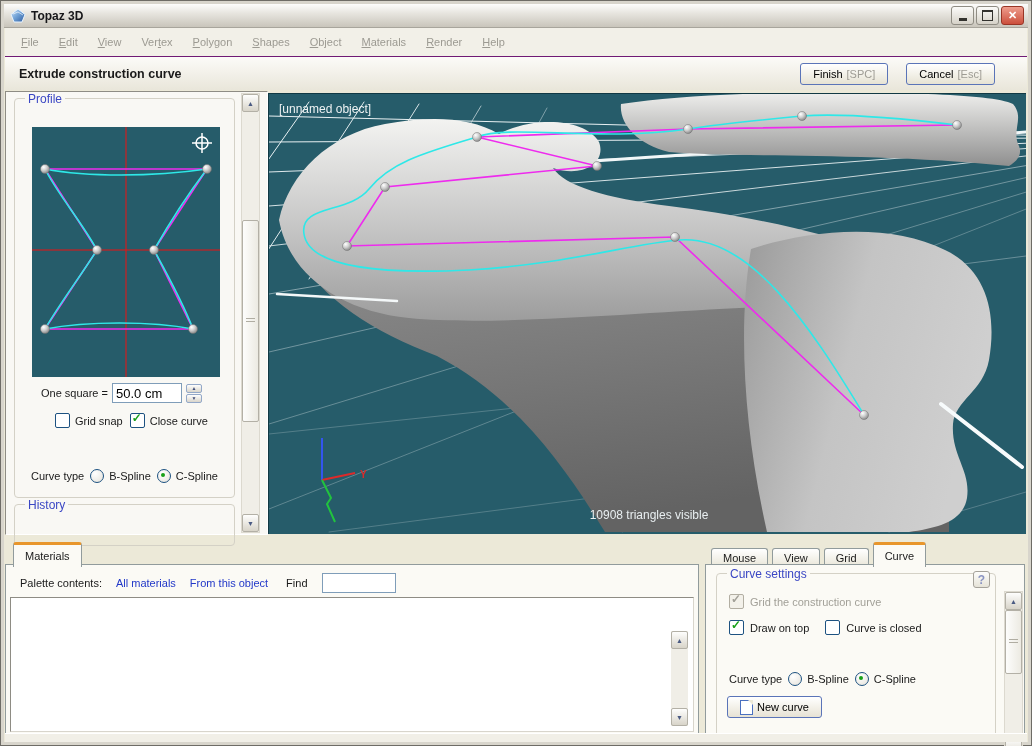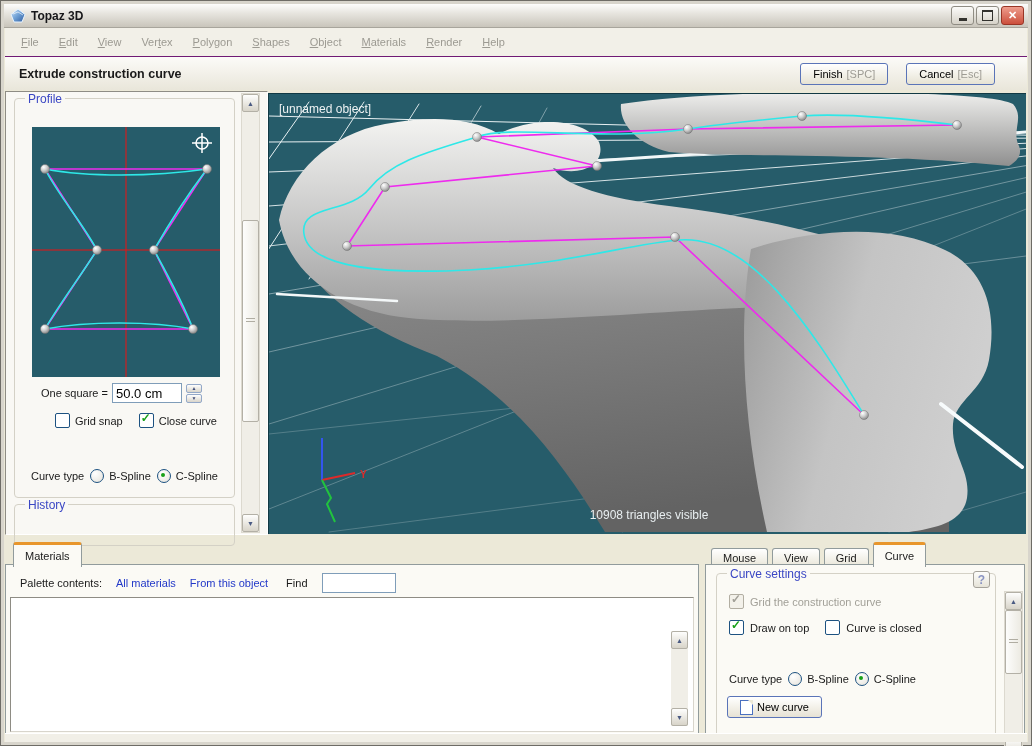--- a/index.html
+++ b/index.html
@@ -31,21 +31,21 @@
   .groupbox{position:absolute;border:1px solid #d4d1c6;border-radius:4px;}
   .group-label{position:absolute;top:-7px;left:10px;padding:0 3px;background:#f9f8f4;color:#3b47c4;font-size:12px;}
   .profile-group{left:8px;top:6px;width:219px;height:398px;}
   .history-group{left:8px;top:412px;width:219px;height:40px;}
   .pf-canvas{position:absolute;left:17px;top:28px;width:188px;height:250px;background:#265c6a;}
   .pf-row{position:absolute;left:0;width:100%;display:flex;align-items:center;}
   .row-square{top:284px;padding-left:26px;gap:4px;}
   .xp-input{height:18px;border:1px solid #7f9db9;background:#fff;font-family:"Liberation Sans",sans-serif;font-size:13px;padding:0 3px;}
   .spin{display:flex;flex-direction:column;gap:1px;}
   .spin button{width:16px;height:9px;font-size:5px;line-height:4px;border:1px solid #93a8c8;border-radius:2px;background:linear-gradient(180deg,#fefefe,#d9d5ca);color:#44507a;padding:0;}
-  .row-checks{top:314px;padding-left:40px;gap:16px;}
+  .row-checks{top:314px;padding-left:40px;gap:7px;}
   .chk{display:flex;align-items:center;gap:5px;}
   .xp-check{width:13px;height:13px;border:1px solid #1d5281;border-radius:2px;background:#fff;position:relative;}
   .xp-check .mark{display:none;position:absolute;left:1px;top:-3px;color:#18a018;font-weight:bold;font-size:12px;}
   .xp-check.on .mark{display:block;}
   .xp-check.disabled{border-color:#b2aea2;background:#f3f1ea;}
   .xp-check.disabled .mark{color:#a2a098;}
   .row-smooth{top:342px;padding-left:26px;gap:10px;}
   .slider{position:relative;height:20px;flex:1;margin-right:18px;}
   .slider .track{position:absolute;left:0;right:0;top:9px;height:2px;background:#b6b2a6;border-bottom:1px solid #fff;}
   .slider .thumb{position:absolute;right:0;top:0;width:11px;height:19px;border:1px solid #567c52;border-radius:2px;background:linear-gradient(180deg,#8cc97e 0 18%,#fafaf8 18% 80%,#54a34c 80% 100%);}

